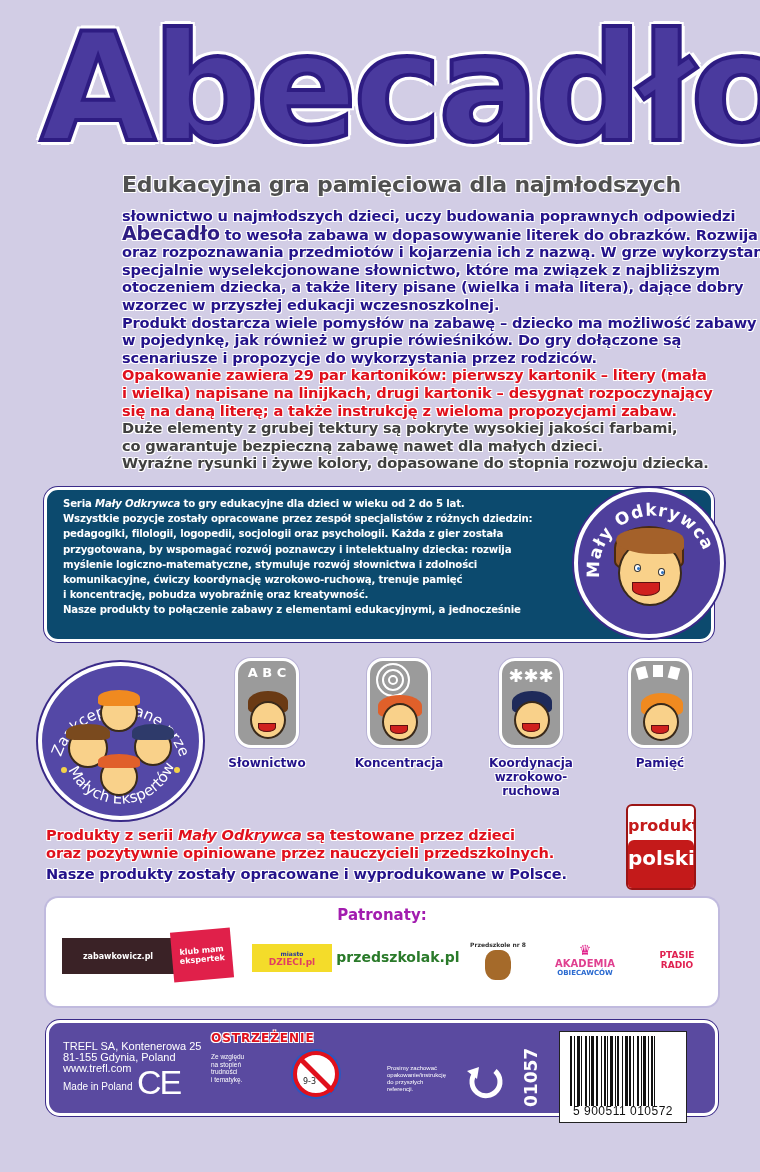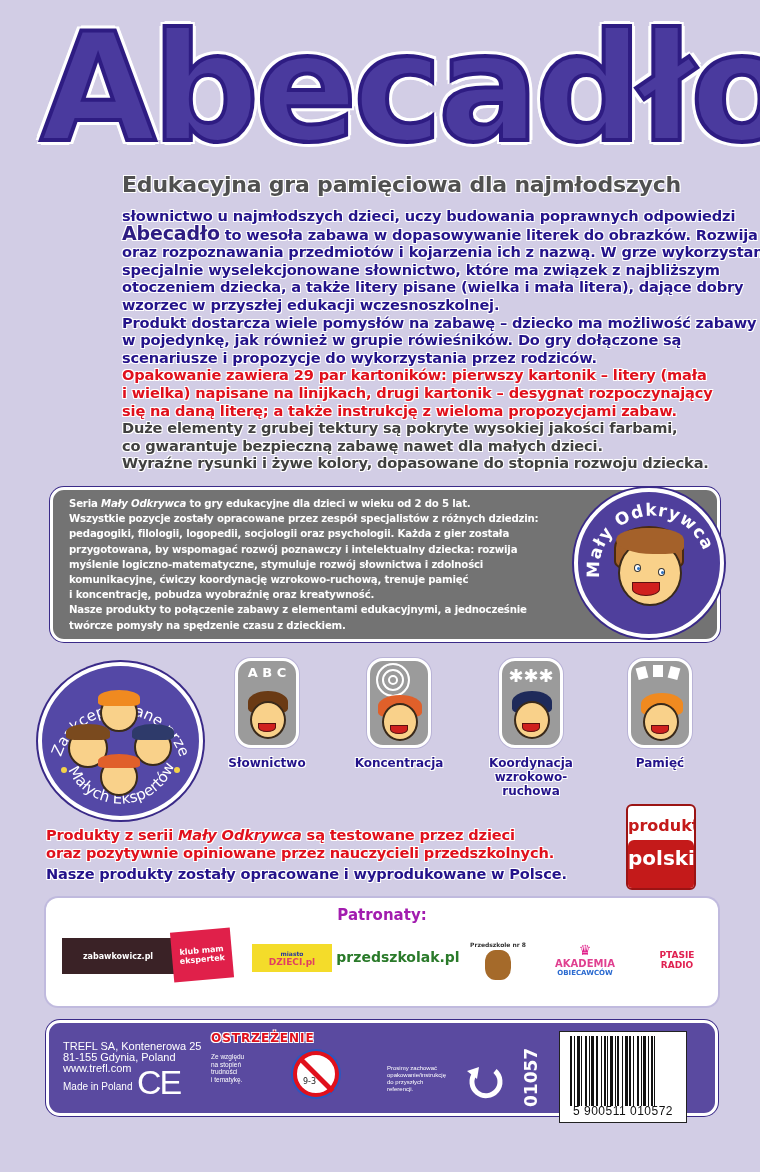--- a/index.html
+++ b/index.html
@@ -41,22 +41,22 @@
     letter-spacing: -0.15px;
   }
   .desc p { white-space: nowrap; text-shadow: 1px 1px 0 #fff, -1px -1px 0 #fff, 1px -1px 0 #fff, -1px 1px 0 #fff; }
   .desc .blue { color: #24138a; }
   .desc .red { color: #e0101c; }
   .desc .gray { color: #404040; }
   .desc .lead { font-size: 19px; color: #2e1c82; }
 
   
   .series-panel {
-    left: 50px; top: 487px; width: 670px; height: 155px;
-    background: #737373;
+    left: 44px; top: 487px; width: 670px; height: 155px;
+    background: #0c4a6e;
     border: 3px solid #fff;
     border-radius: 14px;
     box-shadow: 0 0 0 1px #3a2a88;
   }
   .series-text {
     left: 16px; top: 6px; width: 520px;
     color: #fff; font-size: 10.2px; font-weight: bold;
     line-height: 15.2px; letter-spacing: -0.2px;
     white-space: nowrap;
   }
@@ -211,21 +211,20 @@
 <div class="abs series-panel">
   <div class="abs series-text">
     <p><span>Seria </span><em>Mały Odkrywca</em><span> to gry edukacyjne dla dzieci w wieku od 2 do 5 lat.</span></p>
     <p>Wszystkie pozycje zostały opracowane przez zespół specjalistów z różnych dziedzin:</p>
     <p>pedagogiki, filologii, logopedii, socjologii oraz psychologii. Każda z gier została</p>
     <p>przygotowana, by wspomagać rozwój poznawczy i intelektualny dziecka: rozwija</p>
     <p>myślenie logiczno-matematyczne, stymuluje rozwój słownictwa i zdolności</p>
     <p>komunikacyjne, ćwiczy koordynację wzrokowo-ruchową, trenuje pamięć</p>
     <p>i koncentrację, pobudza wyobraźnię oraz kreatywność.</p>
     <p>Nasze produkty to połączenie zabawy z elementami edukacyjnymi, a jednocześnie</p>
-    <p>twórcze pomysły na spędzenie czasu z dzieckiem.</p>
   </div>
 </div>
 
 <div class="abs badge-maly">
   <svg class="abs badge-ring-text" viewBox="0 0 150 150">
     <defs>
         <path id="arcMaly" d="M 22 88 A 54 54 0 1 1 128 88"></path>
       </defs>
     <text font-family="DejaVu Sans, sans-serif" font-weight="bold" font-size="17" fill="#fff" letter-spacing="1">
       <textPath href="#arcMaly" startOffset="2">Mały Odkrywca</textPath>

